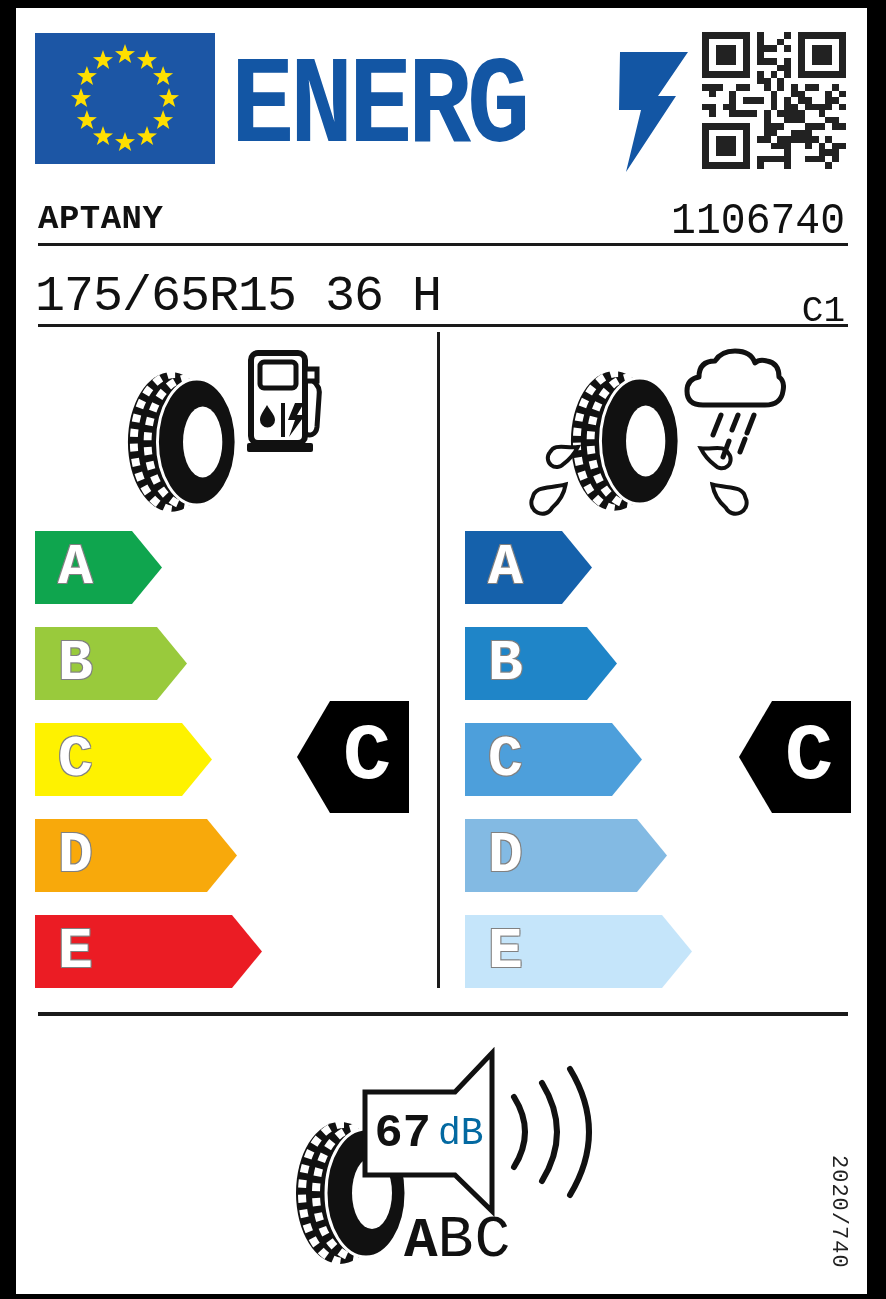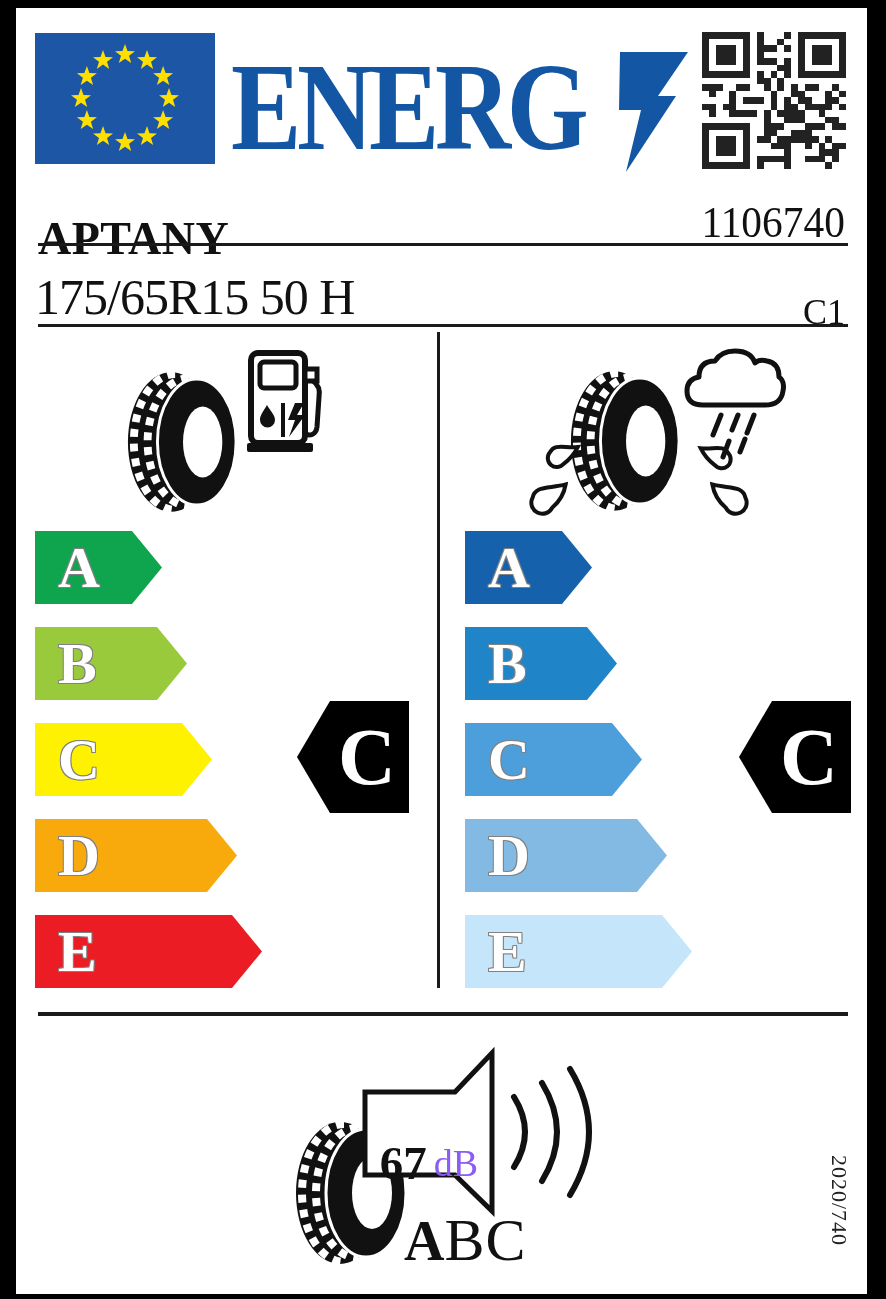--- a/index.html
+++ b/index.html
@@ -1,30 +1,30 @@
 <!DOCTYPE html>
 <html><head>
 <meta charset="utf-8">
 <style>
   html,body{margin:0;padding:0;background:#888;}
   .label-root{
     position:relative;width:886px;height:1299px;background:#fff;
-    font-family:Liberation Serif, serif;color:#111;overflow:hidden;margin:0 auto;
+    font-family:Liberation Mono, monospace;color:#111;overflow:hidden;margin:0 auto;
   }
   .abs{position:absolute;}
   .edge{position:absolute;background:#000;}
   .hrule{position:absolute;background:#1a1a1a;height:3px;}
   .vrule{position:absolute;background:#1a1a1a;width:3px;}
 
   .eu-flag{position:absolute;left:35px;top:33px;width:180px;height:131px;}
   .energ-text{
     position:absolute;left:231px;top:46px;font-size:124px;font-weight:bold;line-height:1;
     letter-spacing:-5px;transform:scaleX(0.85);transform-origin:left top;white-space:nowrap;
   }
-  .supplier-name{position:absolute;left:38px;top:212px;font-size:46px;font-weight:bold;letter-spacing:.5px;}
+  .supplier-name{position:absolute;left:38px;top:200px;font-size:34px;font-weight:bold;letter-spacing:.5px;}
   .type-id{position:absolute;right:41px;top:196px;font-size:45px;transform:scaleX(.92);transform-origin:right top;}
   .tyre-size{position:absolute;left:35px;top:268px;font-size:50px;letter-spacing:-1px;}
   .tyre-class{position:absolute;right:41px;top:291px;font-size:36px;}
 
   .scale-arrow{
     position:absolute;height:73px;box-sizing:border-box;display:flex;align-items:center;
     padding-left:23px;
     clip-path:polygon(0 0, calc(100% - 30px) 0, 100% 50%, calc(100% - 30px) 100%, 0 100%);
     filter:drop-shadow(0 0 1px rgba(50,50,50,.65));
   }
@@ -34,24 +34,24 @@
   }
   .rating-arrow{
     position:absolute;width:112px;height:112px;background:#000;box-sizing:border-box;
     clip-path:polygon(33px 0,100% 0,100% 100%,33px 100%,0 50%);
     display:flex;align-items:center;justify-content:center;padding-left:28px;
   }
   .rating-letter{font-size:80px;font-weight:bold;color:#fff;line-height:1;}
 
   .noise-text{
     position:absolute;left:368px;top:1100px;width:122px;height:66px;
-    display:flex;align-items:center;justify-content:center;gap:7px;margin-top:30px;
+    display:flex;align-items:center;justify-content:center;gap:7px;
   }
   .noise-value{font-size:47px;font-weight:bold;}
-  .noise-unit{font-size:38px;color:#8b5cf6;}
+  .noise-unit{font-size:38px;color:#0369a1;}
   .noise-class{
     position:absolute;left:404px;top:1206px;display:flex;align-items:baseline;
   }
   .noise-class-a{font-size:56px;font-weight:bold;}
   .noise-class-rest{font-size:60px;letter-spacing:1px;}
   .regulation{
     position:absolute;left:826px;top:1155px;writing-mode:vertical-rl;
     font-size:22px;color:#222;letter-spacing:1px;
   }
   svg{display:block;}
@@ -218,21 +218,21 @@
       <rect x="16" y="2" width="3" height="3" fill="#222"></rect>
       <rect x="0" y="14" width="7" height="7" fill="#222"></rect>
       <rect x="1" y="15" width="5" height="5" fill="#fff"></rect>
       <rect x="2" y="16" width="3" height="3" fill="#222"></rect>
     </svg>
 
   <div class="supplier-name">APTANY</div>
   <div class="type-id">1106740</div>
   <div class="hrule" style="left:38px;top:243px;width:810px"></div>
 
-  <div class="tyre-size">175/65R15 50 H</div>
+  <div class="tyre-size">175/65R15 36 H</div>
   <div class="tyre-class">C1</div>
   <div class="hrule" style="left:38px;top:324px;width:810px"></div>
 
   <div class="vrule" style="left:437px;top:332px;height:656px"></div>
 
   <svg width="0" height="0" style="position:absolute" aria-hidden="true">
     <defs>
       <g id="tire-sym">
         <ellipse cx="48" cy="75" rx="44" ry="71" fill="#111"></ellipse>
         <path d="M52,6 A42,69 0 0 0 52,144" fill="none" stroke="#fff" stroke-width="8" stroke-dasharray="8 7"></path>

